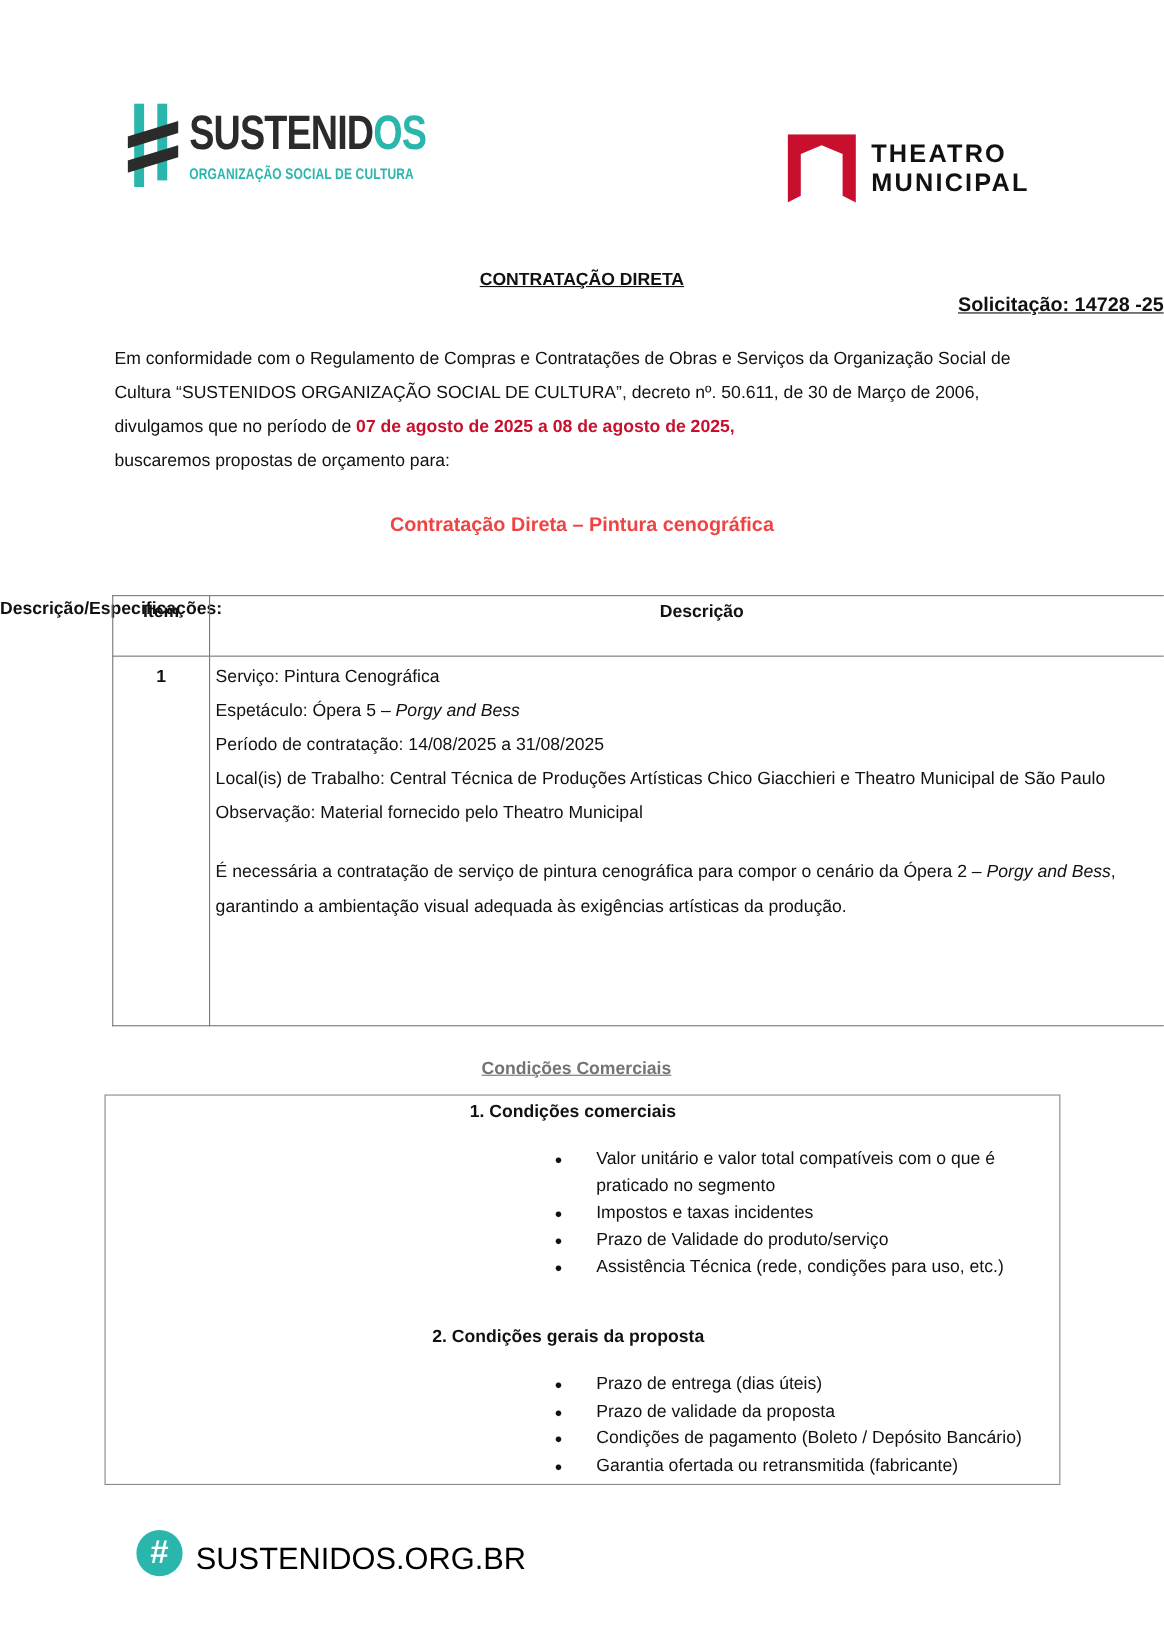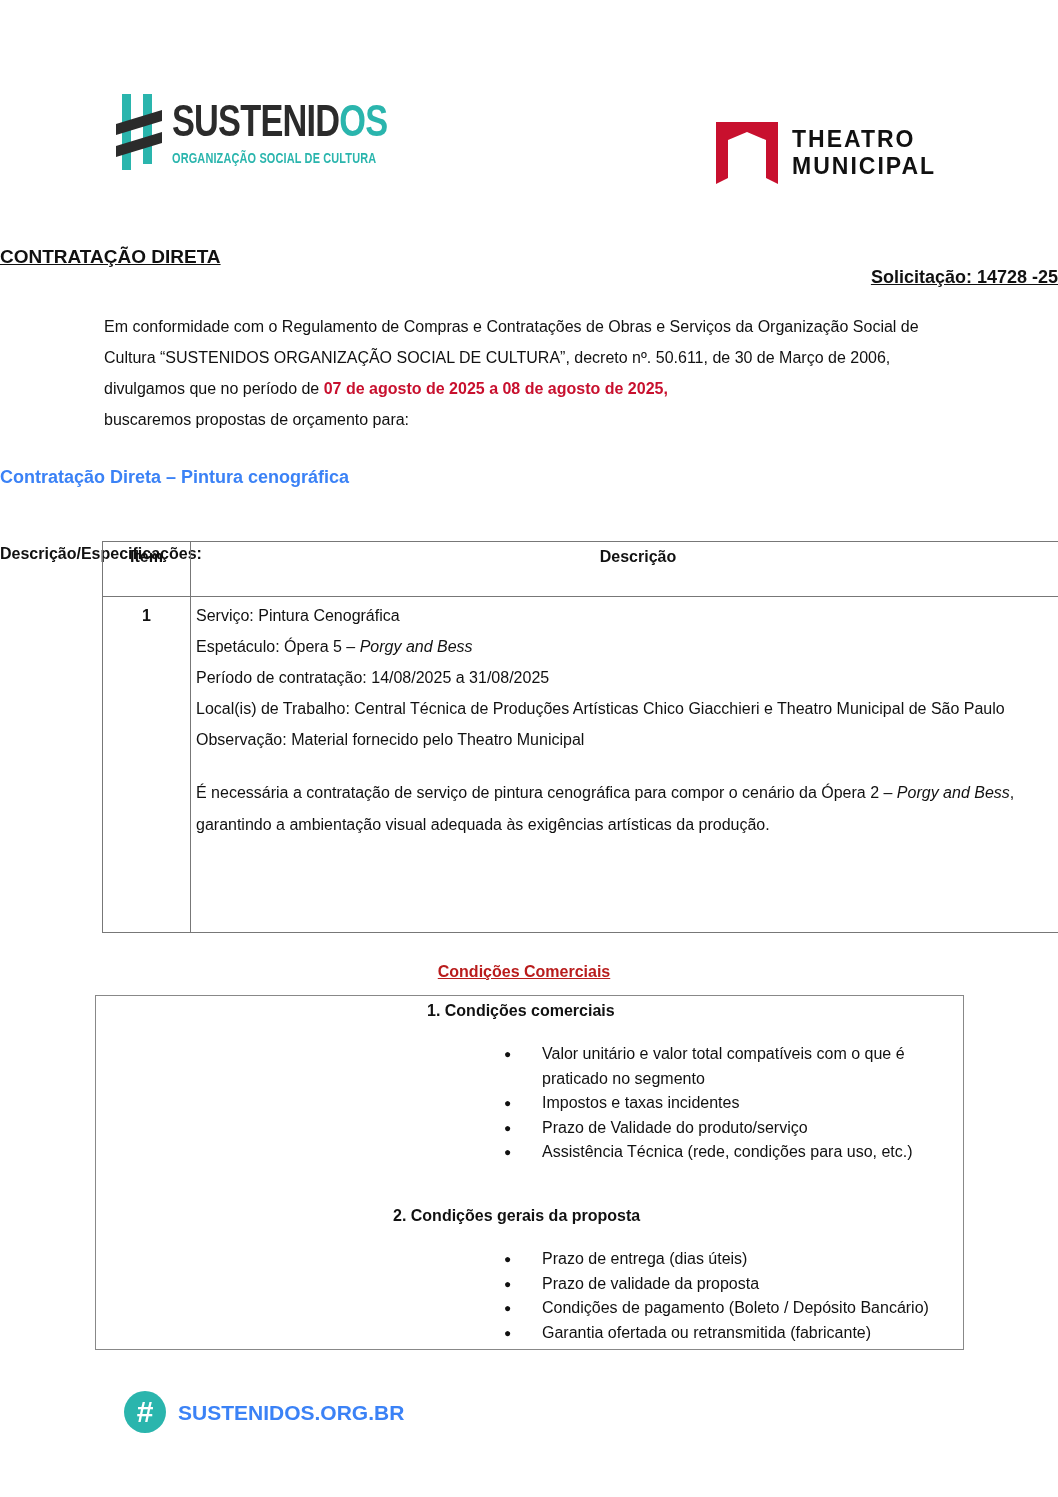--- a/index.html
+++ b/index.html
@@ -9,48 +9,48 @@
   
   #sust-logo { left: 116px; top: 94px; width: 250px; height: 78px; }
   #sust-logo .word { position: absolute; left: 56px; top: 2px; font-family: "Liberation Sans", sans-serif; font-weight: bold; font-size: 44px; letter-spacing: -1px; color: #2b2b2b; transform: scaleX(0.78); transform-origin: left top; white-space: nowrap; }
   #sust-logo .word .teal { color: #2ab5ad; }
   #sust-logo .sub { position: absolute; left: 56px; top: 56px; font-weight: bold; font-size: 14px; color: #2ab5ad; transform: scaleX(0.78); transform-origin: left top; white-space: nowrap; letter-spacing: 0.2px; }
 
   
   #tm-logo { left: 716px; top: 108px; width: 240px; height: 66px; margin-top: 12px; }
   #tm-logo .txt { position: absolute; left: 76px; top: 6px; font-weight: bold; font-size: 23px; letter-spacing: 2px; line-height: 27px; color: #111; white-space: nowrap; }
 
-  .title1 { left: 0; width: 1058px; top: 246px; text-align: left; font-weight: bold; font-size: 19px; text-decoration: underline; }
+  .title1 { left: 0; width: 1058px; top: 246px; text-align: center; font-weight: bold; font-size: 16px; text-decoration: underline; }
   .title2 { left: 0; width: 1058px; top: 267px; text-align: right; font-weight: bold; font-size: 18px; text-decoration: underline; }
 
   .intro { left: 104px; top: 311px; width: 850px; font-size: 16px; line-height: 31px; }
   .red { color: #c8102e; font-weight: bold; }
 
-  .section-title { left: 0; width: 1058px; top: 467px; font-weight: bold; font-size: 18px; color: #3b82f6; }
+  .section-title { left: 0; width: 1058px; top: 467px; text-align: center; font-weight: bold; font-size: 18px; color: #ef4444; }
   .spec-title { left: 0; width: 1058px; top: 511px; text-align: left; font-weight: bold; font-size: 16px; margin-top: 34px; }
 
   table.spec { position: absolute; left: 102px; top: 541px; width: 984px; border-collapse: collapse; font-size: 16px; padding-left: 29px; }
   table.spec td, table.spec th { border: 1px solid #777; vertical-align: top; }
   table.spec th { font-weight: bold; height: 55px; padding-top: 6px; box-sizing: border-box; }
   table.spec .col-item { width: 85px; text-align: center; }
   table.spec .desc-cell { padding: 3px 5px 0 5px; line-height: 31px; height: 336px; box-sizing: border-box; }
   table.spec .item-cell { font-weight: bold; text-align: center; padding-top: 3px; line-height: 31px; }
   .gap { height: 22px; }
   .desc-para { line-height: 32px; }
 
-  .cond-title { left: 0; width: 1048px; top: 963px; text-align: center; font-weight: bold; font-size: 16px; color: #b91c1c; text-decoration: underline; }
+  .cond-title { left: 0; width: 1048px; top: 963px; text-align: center; font-weight: bold; font-size: 16px; color: #737373; text-decoration: underline; }
   .cond-box { left: 95px; top: 995px; width: 869px; height: 355px; border: 1px solid #888; box-sizing: border-box; }
   .cond-h { position: absolute; font-weight: bold; font-size: 16px; }
   .cond-list { position: absolute; left: 408px; width: 460px; margin: 0; padding: 0; list-style: none; font-size: 16px; line-height: 24.5px; }
   .cond-list li { position: relative; padding-left: 38px; }
   .cond-list li .bullet { position: absolute; left: 0; top: 0; width: 38px; font-size: 12px; }
 
   #footer-logo { left: 124px; top: 1391px; width: 260px; height: 44px; }
   #footer-logo .circle { position: absolute; left: 0; top: 0; width: 42px; height: 42px; border-radius: 50%; background: #2ab5ad; color: #fff; font-weight: bold; font-size: 30px; line-height: 42px; text-align: center; }
-  #footer-logo .txt { position: absolute; left: 54px; top: 10px; font-weight: bold; font-size: 21px; color: #3b82f6; white-space: nowrap; }
+  #footer-logo .txt { position: absolute; left: 54px; top: 10px; font-weight: normal; font-size: 28px; color: #000000; white-space: nowrap; }
 </style>
 </head>
 <body>
 
 <div id="sust-logo" class="abs">
   <svg class="abs" style="left:0;top:0" width="52" height="76" viewBox="0 0 52 76">
     <rect x="6" y="0" width="9" height="76" fill="#2ab5ad"></rect>
     <rect x="27" y="0" width="9" height="70" fill="#2ab5ad"></rect>
     <polygon points="0,30 46,16 46,27 0,41" fill="#2b2b2b"></polygon>
     <polygon points="0,52 46,38 46,49 0,63" fill="#2b2b2b"></polygon>

